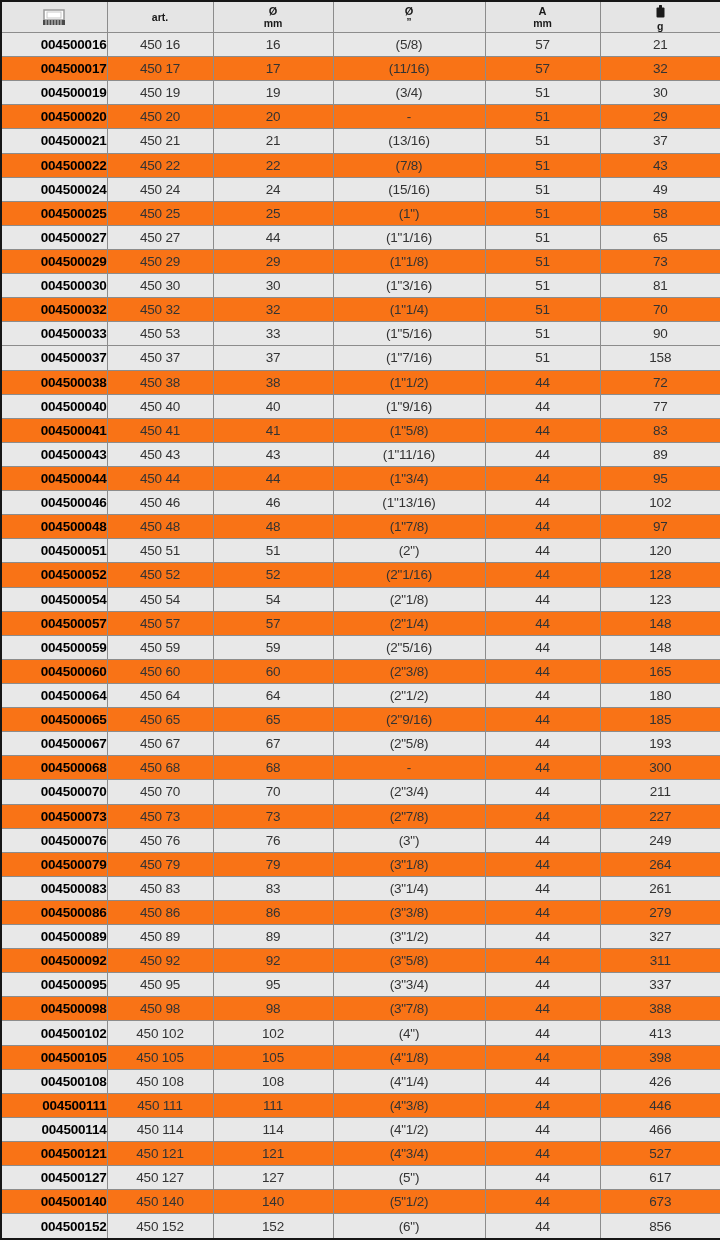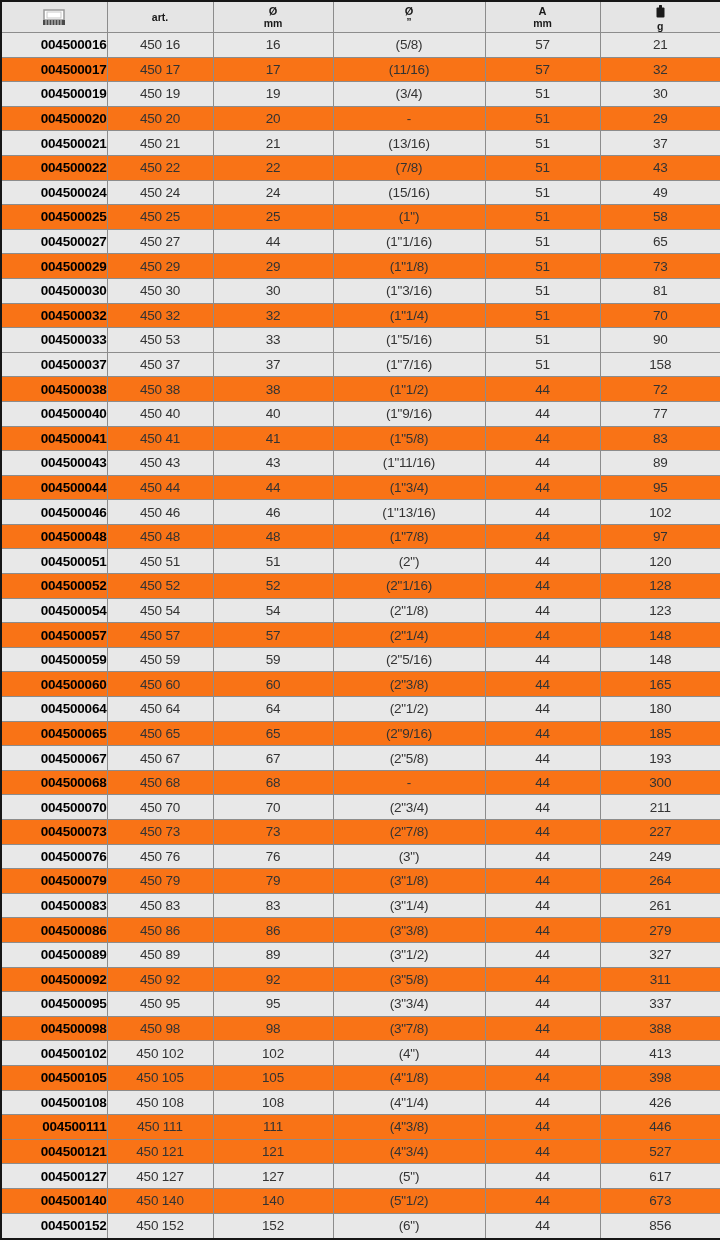--- a/index.html
+++ b/index.html
@@ -456,20 +456,28 @@
         <td>426</td>
       </tr>
       <tr>
         <td class="ean">004500111</td>
         <td>450 111</td>
         <td>111</td>
         <td>(4"3/8)</td>
         <td>44</td>
         <td>446</td>
       </tr>
+      <tr class="alt">
+        <td class="ean">004500114</td>
+        <td>450 114</td>
+        <td>114</td>
+        <td>(4"1/2)</td>
+        <td>44</td>
+        <td>466</td>
+      </tr>
       <tr>
         <td class="ean">004500121</td>
         <td>450 121</td>
         <td>121</td>
         <td>(4"3/4)</td>
         <td>44</td>
         <td>527</td>
       </tr>
       <tr class="alt">
         <td class="ean">004500127</td>

